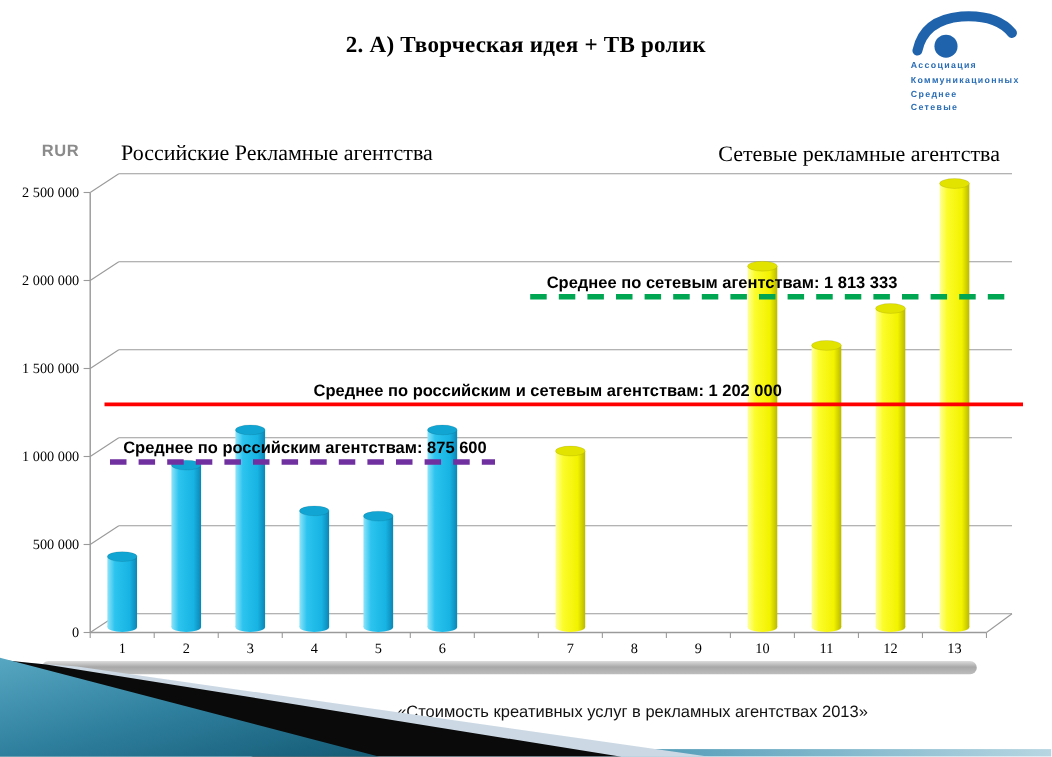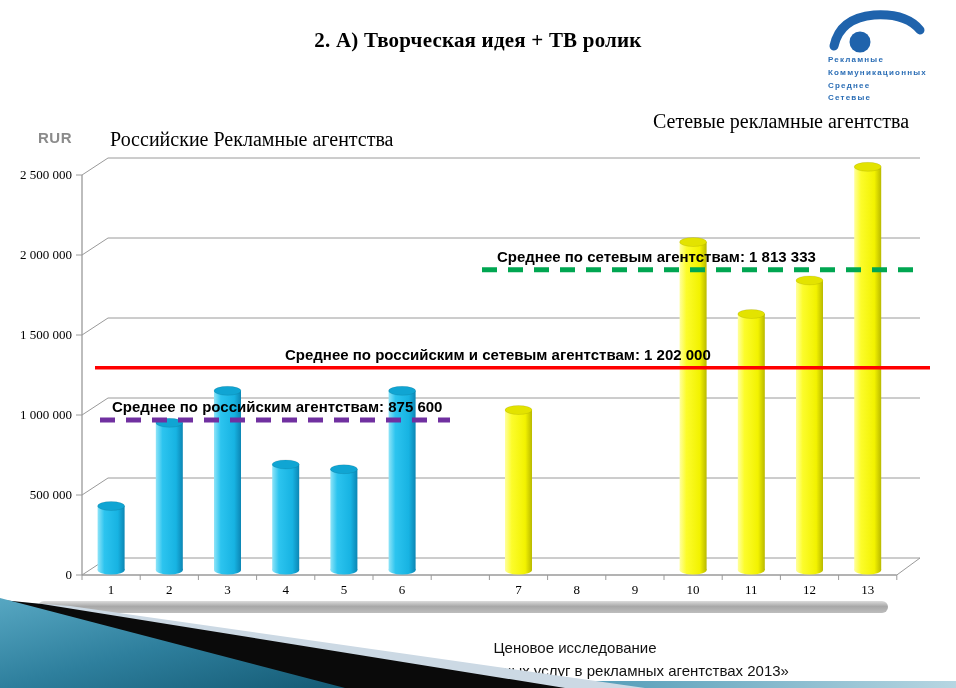--- a/index.html
+++ b/index.html
@@ -20,21 +20,21 @@
   }
   .rur-label{
     position:absolute;top:129px;left:38px;
     font-weight:bold;font-size:15px;color:#8b8b8b;letter-spacing:.5px;
   }
   .group-title{
     position:absolute;font-family:"Liberation Serif",serif;font-weight:normal;
     font-size:20px;color:#000;white-space:nowrap;
   }
   .group-title.left{top:128px;left:110px;}
-  .group-title.right{top:110px;left:653px;}
+  .group-title.right{top:129px;left:653px;}
   #chart-svg{position:absolute;top:0;left:0;}
   .chart-shadow{
     position:absolute;top:601px;left:38px;width:850px;height:12px;border-radius:6px;
     background:linear-gradient(#dcdcdc 0%, #a8a8a8 45%, #bdbdbd 100%);
   }
   .footer{
     position:absolute;left:195px;top:636px;width:760px;text-align:center;
     font-size:15px;color:#111;line-height:1.55;
   }
   #deco-svg{position:absolute;left:0;top:590px;pointer-events:none;}
@@ -42,21 +42,21 @@
 </head>
 <body>
 
 <div class="slide-title">2. А) Творческая идея  + ТВ ролик</div>
 
 <div class="logo">
   <svg class="mark" width="104" height="48" viewBox="0 0 104 48">
     <path d="M10,40 Q16,12 50,9 Q82,7 96,24" fill="none" stroke="#1F63AC" stroke-width="9" stroke-linecap="round"></path>
     <circle cx="36" cy="36" r="10.5" fill="#1F63AC"></circle>
   </svg>
-  <div class="ltxt">Рекламные</div>
+  <div class="ltxt">Ассоциация</div>
   <div class="ltxt">Коммуникационных</div>
   <div class="ltxt">Среднее</div>
   <div class="ltxt">Сетевые</div>
 </div>
 
 <div class="rur-label">RUR</div>
 <div class="group-title left">Российские Рекламные агентства</div>
 <div class="group-title right">Сетевые рекламные агентства</div>
 
 <svg id="chart-svg" width="956" height="600" viewBox="0 0 956 600">
@@ -168,21 +168,20 @@
       <line x1="95" y1="367.68" x2="930" y2="367.68" stroke="#FF0000" stroke-width="3.5"></line>
       <text x="285" y="359.68" font-family="&quot;Liberation Sans&quot;,sans-serif" font-size="15px" font-weight="bold" fill="#000">Среднее по российским и сетевым агентствам: 1 202 000</text>
       <line x1="482" y1="269.86672" x2="915" y2="269.86672" stroke="#00A651" stroke-width="5" stroke-dasharray="15 11"></line>
       <text x="497" y="261.86672" font-family="&quot;Liberation Sans&quot;,sans-serif" font-size="15px" font-weight="bold" fill="#000">Среднее по сетевым агентствам: 1 813 333</text>
     </g>
 </svg>
 
 <div class="chart-shadow"></div>
 
 <div class="footer">
-  <div>Ценовое исследование</div>
   <div>«Стоимость креативных услуг в рекламных агентствах 2013»</div>
 </div>
 
 <svg id="deco-svg" width="956" height="98" viewBox="0 0 956 98">
   <defs>
     <linearGradient id="tealGrad" x1="0" y1="0" x2="1" y2="1">
       <stop offset="0" stop-color="#57a7c2"></stop>
       <stop offset="0.5" stop-color="#2e7f9d"></stop>
       <stop offset="1" stop-color="#145a74"></stop>
     </linearGradient>

